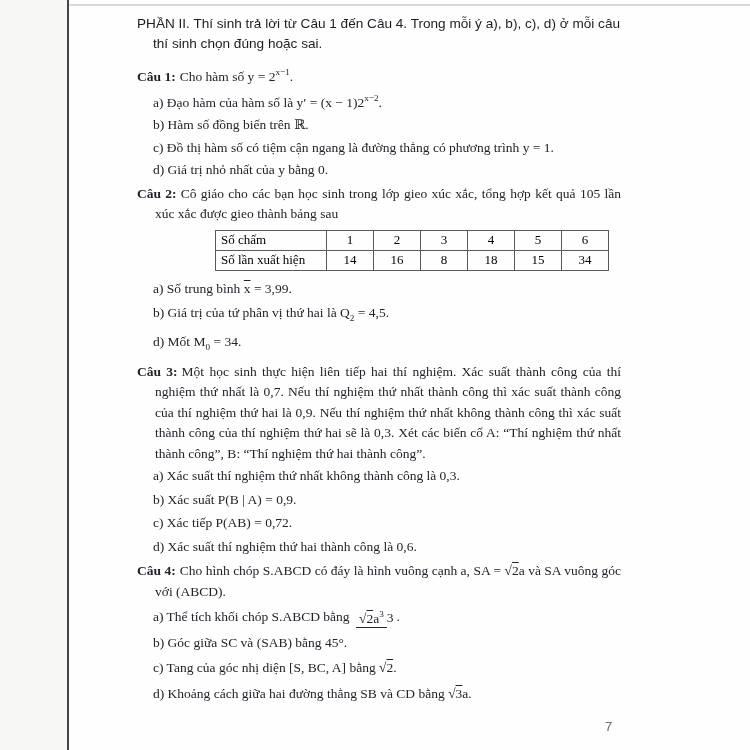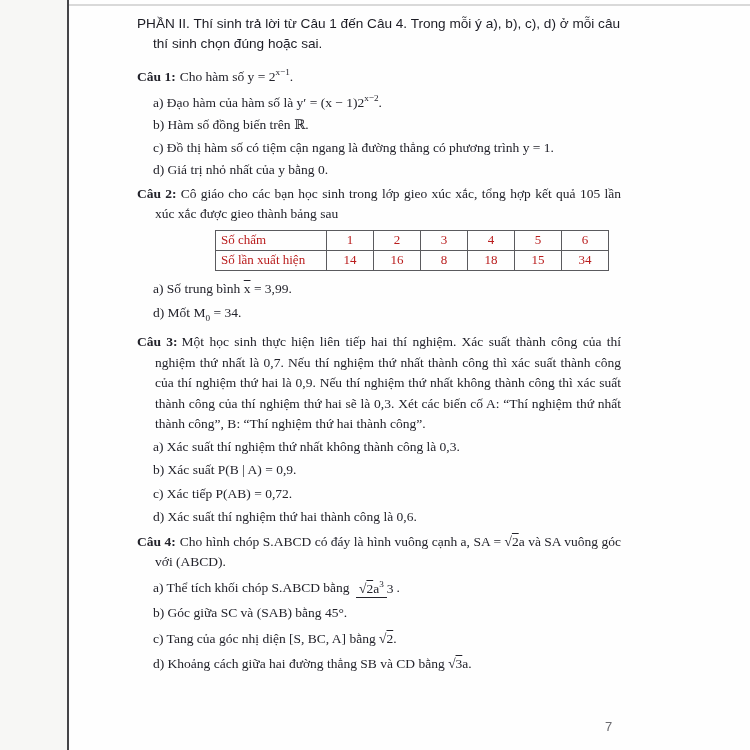--- a/index.html
+++ b/index.html
@@ -22,21 +22,21 @@
   .qlabel{font-weight:bold;margin-right:4px;}
   .item{line-height:21.5px;padding-left:16px;margin:1px 0;}
   .q2-item{line-height:23px;}
   .q3-item{line-height:22.5px;}
   .q4-item{margin:4px 0;}
   .mi{}
   sup{font-size:0.68em;}
   sub{font-size:0.68em;}
   .over{text-decoration:overline;}
   .nowrap{white-space:nowrap;}
-  .dice-table{border-collapse:collapse;margin:5px 0 6px 78px;font-size:13px;color:#b91c1c;}
+  .dice-table{border-collapse:collapse;margin:5px 0 6px 78px;font-size:13px;color:#000000;}
   .dice-table td{border:1.2px solid #5a5a5e;height:19px;padding:0 5px;}
   .dice-table td.th{width:100px;text-align:left;}
   .dice-table td.v{width:36px;text-align:center;}
   .frac{display:inline-flex;align-items:center;
     vertical-align:middle;line-height:1.2;margin:0 3px;text-align:center;}
   .frac .num{border-bottom:1.2px solid #23232b;padding:0 3px;}
   .page-number{position:absolute;left:605px;top:719px;
     font-family:"Liberation Sans","DejaVu Sans",sans-serif;
     font-size:13px;color:#6b6b70;}
 </style>
@@ -76,20 +76,21 @@
         <td class="v">14</td>
         <td class="v">16</td>
         <td class="v">8</td>
         <td class="v">18</td>
         <td class="v">15</td>
         <td class="v">34</td>
       </tr>
     </tbody>
       </table>
     <div class="item q2-item"><span>a) Số trung bình </span><span class="mi over">x</span><span> = 3,99.</span></div>
+    <div class="item q2-item"><span>b) Giá trị của tứ phân vị thứ hai là </span><span class="mi">Q</span><sub>2</sub><span> = 4,5.</span></div>
     <div class="item q2-item"><span>d) Mốt </span><span class="mi">M</span><sub>0</sub><span> = 34.</span></div>
   </div>
 
   <div class="qblock">
     <div class="qintro"><span class="qlabel">Câu 3:</span><span>Một học sinh thực hiện liên tiếp hai thí nghiệm. Xác suất thành công của thí nghiệm thứ nhất là 0,7. Nếu thí nghiệm thứ nhất thành công thì xác suất thành công của thí nghiệm thứ hai là 0,9. Nếu thí nghiệm thứ nhất không thành công thì xác suất thành công của thí nghiệm thứ hai sẽ là 0,3. Xét các biến cố </span><span class="mi">A</span><span>: “Thí nghiệm thứ nhất thành công”, </span><span class="mi">B</span><span>: “Thí nghiệm thứ hai thành công”.</span></div>
     <div class="item q3-item">a) Xác suất thí nghiệm thứ nhất không thành công là 0,3.</div>
     <div class="item q3-item"><span>b) Xác suất </span><span class="mi">P(B | A)</span><span> = 0,9.</span></div>
     <div class="item q3-item"><span>c) Xác tiếp </span><span class="mi">P(AB)</span><span> = 0,72.</span></div>
     <div class="item q3-item">d) Xác suất thí nghiệm thứ hai thành công là 0,6.</div>
   </div>

